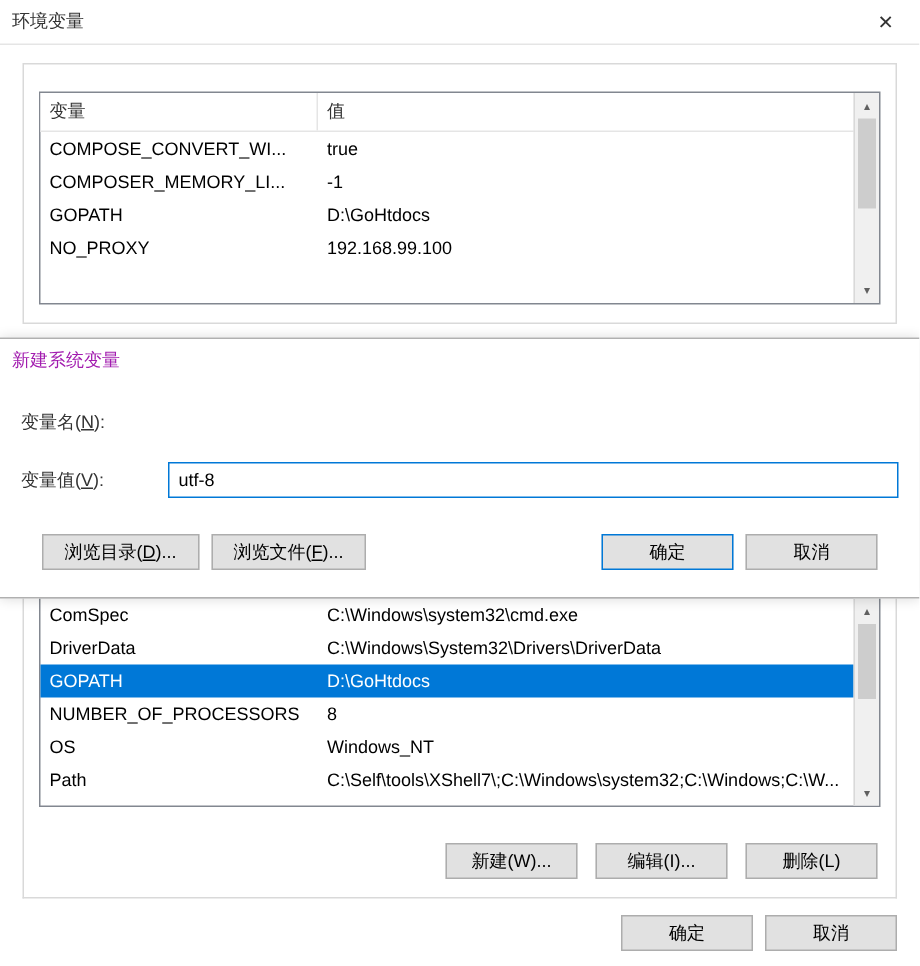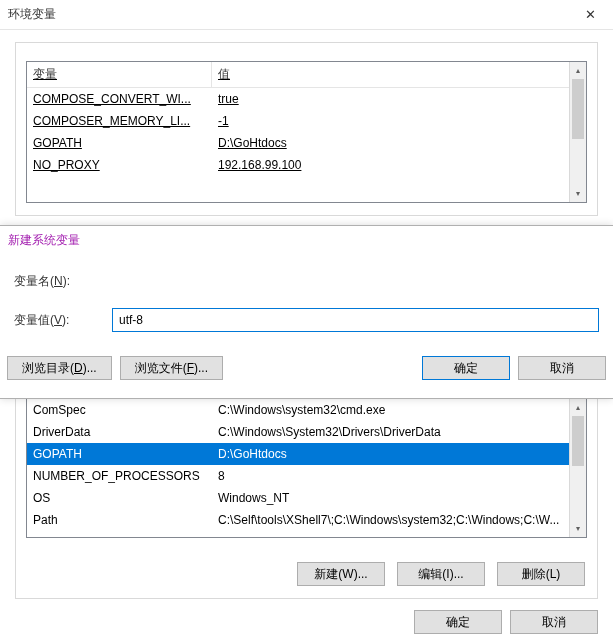--- a/index.html
+++ b/index.html
@@ -20,21 +20,21 @@
 .row.selected { background: #0078d7; color: #fff; }
 .scrollbar-v { position: absolute; right: 0; top: 0; bottom: 0; width: 17px; background: #f0f0f0; border-left: 1px solid #d9d9d9; }
 .scroll-btn { height: 17px; display: flex; align-items: center; justify-content: center; font-size: 8px; color: #606060; }
 .scroll-thumb { position: absolute; left: 2px; right: 2px; background: #cdcdcd; }
 .dialog { position: absolute; left: 0; top: 225px; width: 613px; background: #fff; border-top: 1px solid #b0b0b0; border-bottom: 1px solid #b0b0b0; box-shadow: 0 0 8px rgba(0,0,0,0.15); z-index: 10; padding-bottom: 18px; }
 .dialog-title { padding: 6px 8px; background: #fff; color: #a21caf; }
 .form-row { display: flex; align-items: center; padding: 0 14px; margin-top: 18px; }
 .form-label { width: 98px; color: #333; }
 .form-label u { text-decoration: underline; }
 .form-input { flex: 1; height: 24px; border: 1px solid #7a7a7a; padding: 0 6px; font-family: inherit; font-size: 12px; outline: none; }
-.btn-row { display: flex; padding: 0 7px; margin-top: 24px; gap: 8px; }
+.btn-row { display: flex; padding: 0 28px; margin-top: 24px; gap: 8px; }
 .btn { height: 24px; min-width: 88px; border: 1px solid #adadad; background: #e1e1e1; font-family: inherit; font-size: 12px; padding: 0 14px; cursor: default; }
 .btn.primary { border-color: #0078d7; }
 .spacer { flex: 1; }
 .sys-section { position: absolute; left: 15px; right: 15px; top: 398px; border: 1px solid #d9d9d9; border-top: none; padding: 0 10px 12px 10px; }
 .sys-table-wrap { border: 1px solid #828790; background: #fff; position: relative; }
 .sys-body { }
 .footer-btns { display: flex; justify-content: flex-end; gap: 12px; margin-top: 24px; padding-right: 2px; }
 .bottom-row { position: absolute; bottom: 10px; right: 15px; display: flex; gap: 8px; }
 .no-border-right { border-right: none; }
 </style>
@@ -42,21 +42,21 @@
 <body>
 
 <div class="win-title">
   <span>环境变量</span>
   <div class="close-btn">
       <span>✕</span>
     </div>
 </div>
 
 <div class="groupbox">
-  <div class="table-wrap" style="height:142px;text-decoration:underline;">
+  <div class="table-wrap" style="height:142px;">
     <div class="table-header">
       <div class="th col-name">变量</div>
       <div class="th col-value no-border-right">值</div>
     </div>
     <div class="table-body">
       <div class="row">
           <div class="td col-name">COMPOSE_CONVERT_WI...</div>
           <div class="td col-value">true</div>
         </div>
       <div class="row">

